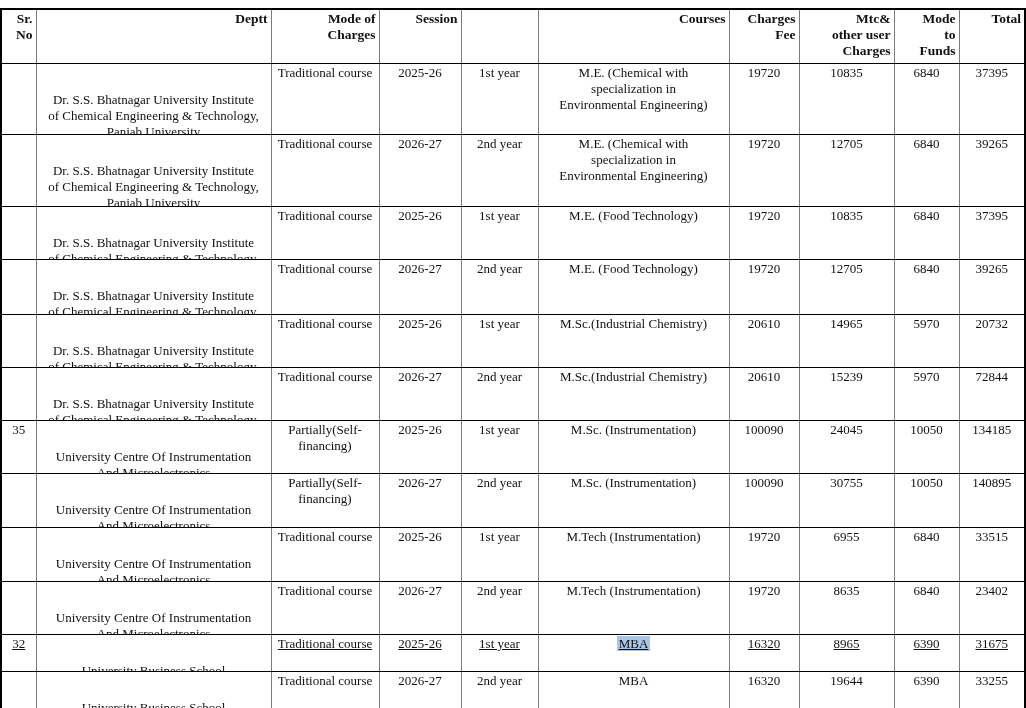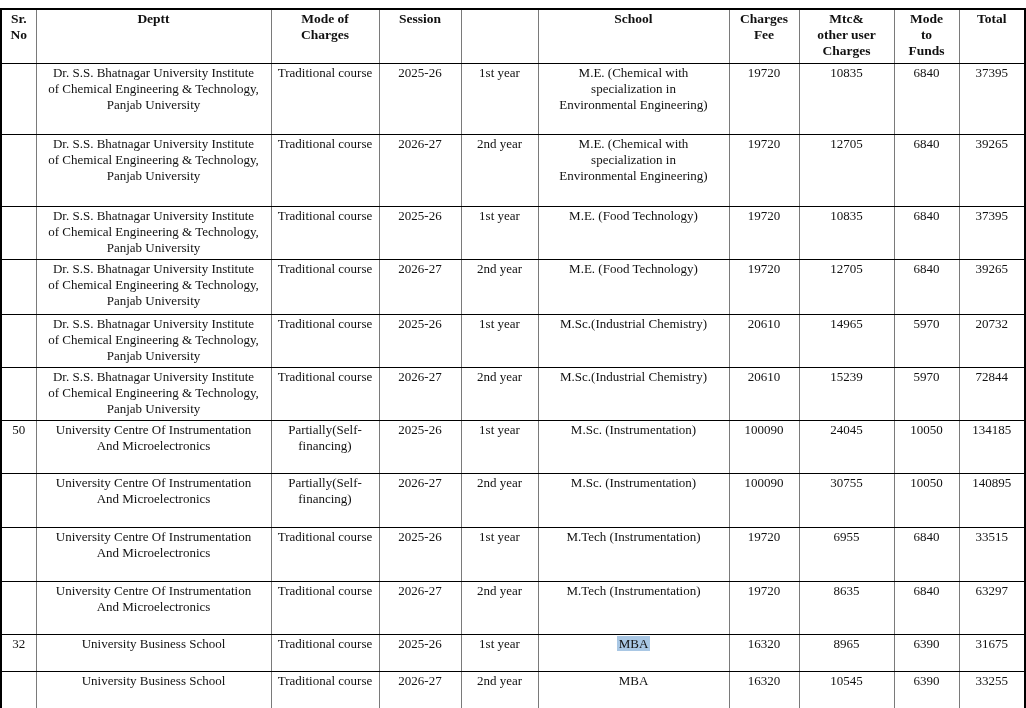--- a/index.html
+++ b/index.html
@@ -18,35 +18,35 @@
     border-left-color:#7a7a7a;border-right-color:#7a7a7a;
     vertical-align:top;padding:0;font-weight:normal;
   }
   .cw{
     box-sizing:border-box;overflow:hidden;
     padding:1px 3px;text-align:center;
     font-size:13px;line-height:16px;
   }
   .hdr{font-weight:bold;white-space:pre-line;font-size:13.5px;}
   .lim{margin:0 auto;}
-  .c-deptt .lim{max-width:215px;}
+  .c-deptt .lim{max-width:215px;margin-top:27px;}
   .c-courses .lim{max-width:158px;}
   
-  thead .cw{height:53px;}
+  thead .cw{height:53px;text-align:right;}
   .row-0 .cw{height:70px;}
   .row-1 .cw{height:71px;}
   .row-2 .cw{height:52px;}
   .row-3 .cw{height:54px;}
   .row-4 .cw{height:52px;}
   .row-5 .cw{height:52px;}
   .row-6 .cw{height:52px;}
   .row-7 .cw{height:53px;}
   .row-8 .cw{height:53px;}
   .row-9 .cw{height:52px;}
-  .row-10 .cw{height:36px;}
+  .row-10 .cw{height:36px;text-decoration:underline;}
   .row-11 .cw{height:37px;}
   .sel{background:var(--sel-color,#a9c7e4);padding:0 2px;}
 </style>
 </head>
 <body>
 
 <div class="page">
   <table class="fee">
     <colgroup>
       <col style="width:35px">
@@ -73,21 +73,21 @@
             <div class="cw hdr">Mode of
 Charges</div>
           </th>
         <th class="c-session">
             <div class="cw hdr">Session</div>
           </th>
         <th class="c-year">
             <div class="cw hdr"></div>
           </th>
         <th class="c-courses">
-            <div class="cw hdr">School</div>
+            <div class="cw hdr">Courses</div>
           </th>
         <th class="c-tuition">
             <div class="cw hdr">Charges
 Fee</div>
           </th>
         <th class="c-mtc">
             <div class="cw hdr">Mtc&amp;
 other user
 Charges</div>
           </th>
@@ -410,21 +410,21 @@
           </td>
           <td class="c-total">
             <div class="cw">
               <div class="lim">72844</div>
             </div>
           </td>
         </tr>
         <tr class="row-6">
           <td class="c-sr">
             <div class="cw">
-              <div class="lim">50</div>
+              <div class="lim">35</div>
             </div>
           </td>
           <td class="c-deptt">
             <div class="cw">
               <div class="lim">University Centre Of Instrumentation And Microelectronics</div>
             </div>
           </td>
           <td class="c-mode">
             <div class="cw">
               <div class="lim">Partially(Self-financing)</div>
@@ -611,21 +611,21 @@
               <div class="lim">8635</div>
             </div>
           </td>
           <td class="c-cont">
             <div class="cw">
               <div class="lim">6840</div>
             </div>
           </td>
           <td class="c-total">
             <div class="cw">
-              <div class="lim">63297</div>
+              <div class="lim">23402</div>
             </div>
           </td>
         </tr>
         <tr class="row-10">
           <td class="c-sr">
             <div class="cw">
               <div class="lim">32</div>
             </div>
           </td>
           <td class="c-deptt">
@@ -705,21 +705,21 @@
               <div class="lim">MBA</div>
             </div>
           </td>
           <td class="c-tuition">
             <div class="cw">
               <div class="lim">16320</div>
             </div>
           </td>
           <td class="c-mtc">
             <div class="cw">
-              <div class="lim">10545</div>
+              <div class="lim">19644</div>
             </div>
           </td>
           <td class="c-cont">
             <div class="cw">
               <div class="lim">6390</div>
             </div>
           </td>
           <td class="c-total">
             <div class="cw">
               <div class="lim">33255</div>

